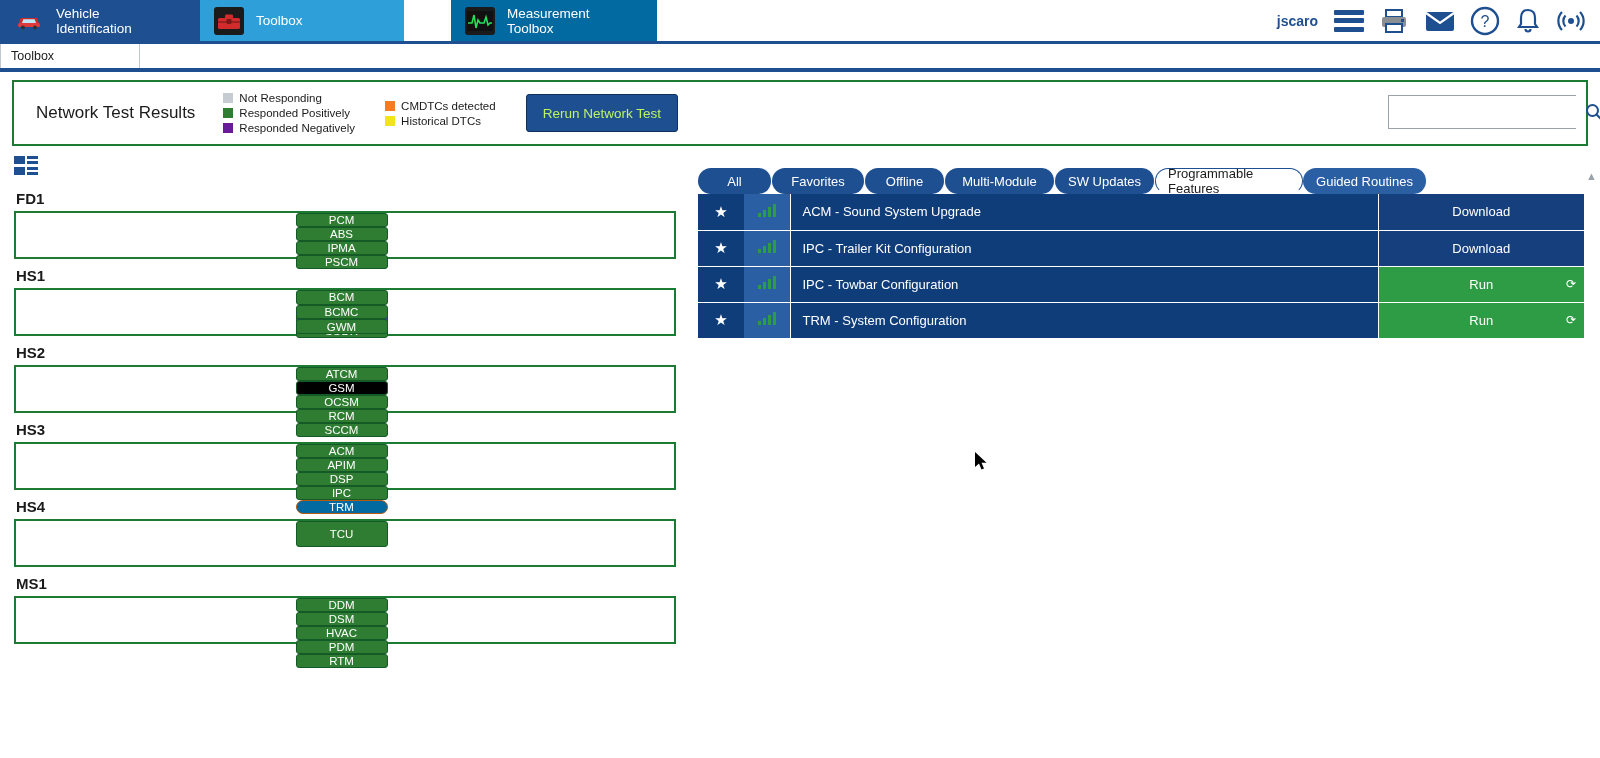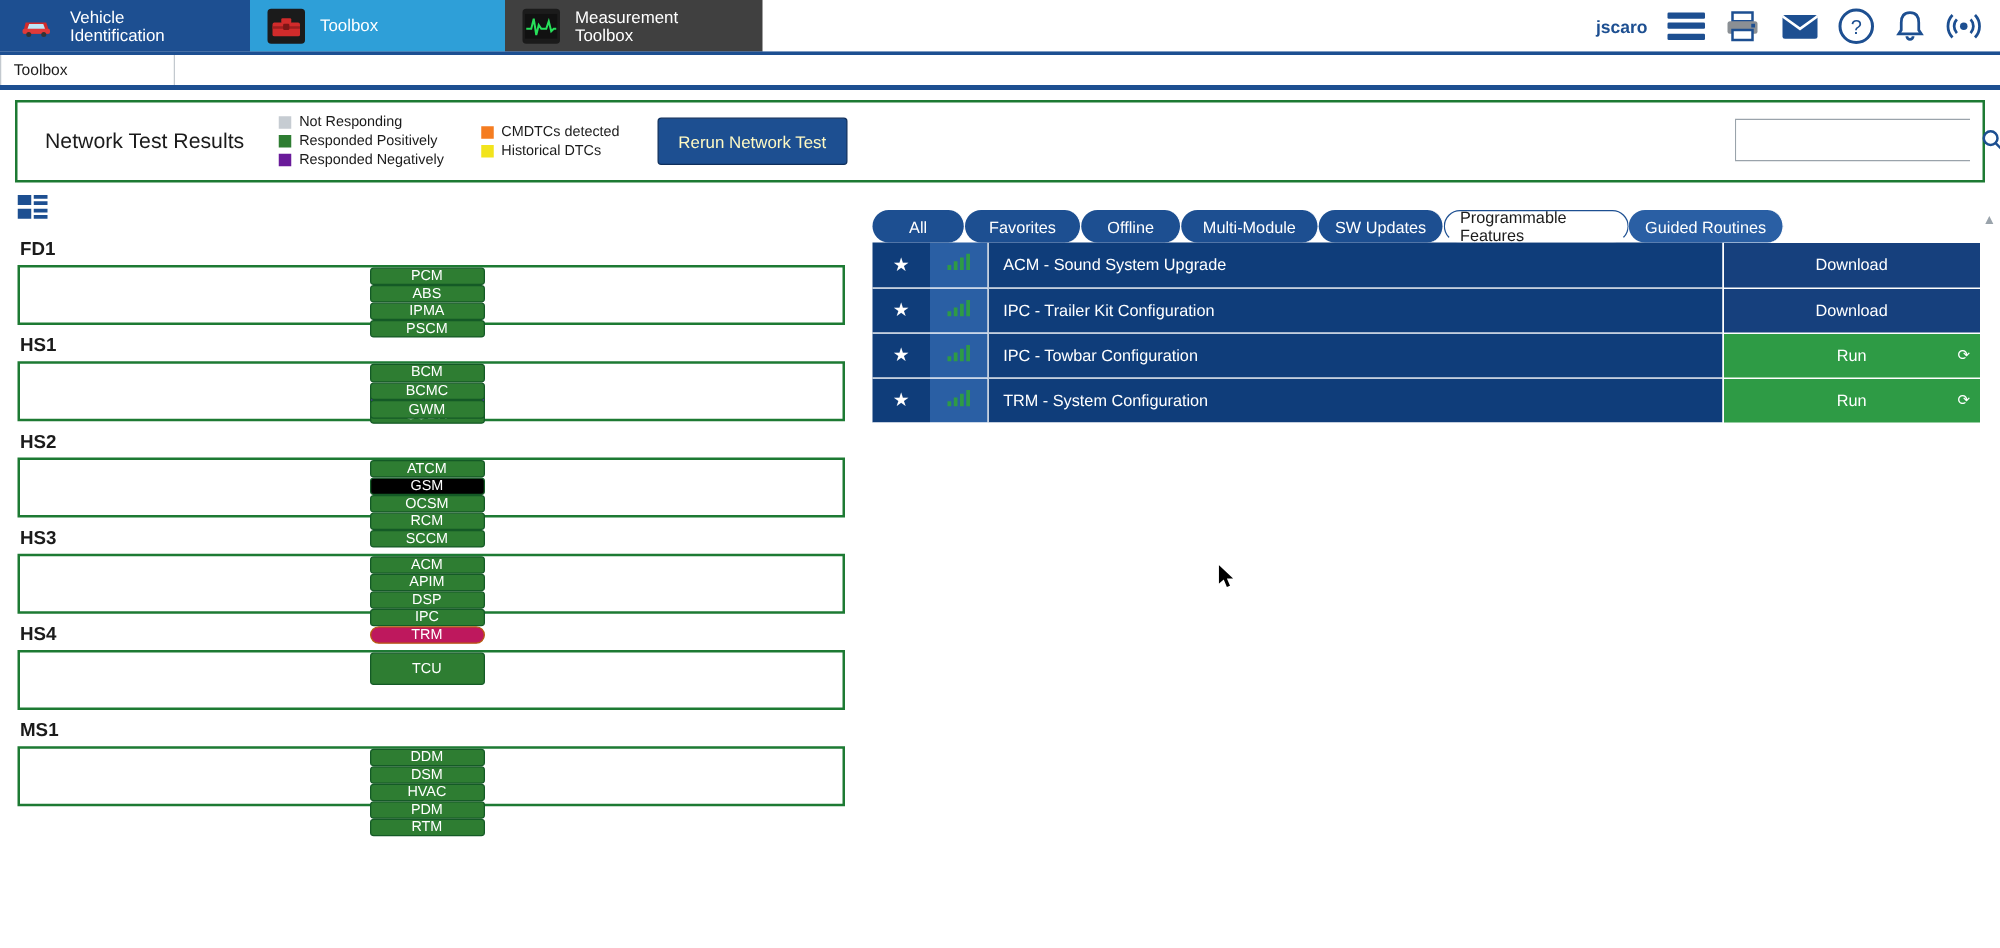--- a/index.html
+++ b/index.html
@@ -25,21 +25,21 @@
     align-items: center;
     gap: 12px;
     padding: 0 22px 0 14px;
     color: #ffffff;
     font-size: 13.5px;
     cursor: pointer;
     position: relative;
   }
   .top-tab.vehicle { background: #1d4f91; width: 200px; }
   .top-tab.toolbox { background: #2e9fd8; width: 204px; }
-  .top-tab.measure { background: #404040; width: 206px; }
+  .top-tab.measure { background: #0369a1; width: 206px; margin-left: 47px; }
   .tab-ico {
     width: 30px; height: 28px;
     background: #1b1b1b;
     border-radius: 3px;
     display: flex; align-items: center; justify-content: center;
     flex: 0 0 auto;
   }
   .top-tab.vehicle .tab-ico { background: transparent; }
   .top-tab.toolbox .tab-ico { background: #1b1b1b; }
 
@@ -102,21 +102,21 @@
     font-size: 17px;
     color: #1b1b1b;
     margin: 0 28px 0 12px;
     white-space: nowrap;
   }
   .legend-col { display: flex; flex-direction: column; gap: 3px; margin-right: 30px; }
   .legend-item { display: flex; align-items: center; gap: 6px; font-size: 11.5px; color: #1b1b1b; }
   .sw { width: 10px; height: 10px; display: inline-block; flex: 0 0 auto; }
   .rerun-btn {
     background: #1d4f91;
-    color: #fef9c3;
+    color: #bef264;
     font-size: 13.5px;
     border: 1px solid #0f2f5c;
     border-radius: 3px;
     height: 38px;
     padding: 0 16px;
     cursor: pointer;
   }
   .search-wrap {
     position: absolute;
     right: 10px;
@@ -387,21 +387,21 @@
           <div class="mod-btn" style="background: rgb(46, 125, 50);">OCSM</div>
           <div class="mod-btn" style="background: rgb(46, 125, 50);">RCM</div>
           <div class="mod-btn" style="background: rgb(46, 125, 50);">SCCM</div>
         </div>
         <div class="bus-label">HS3</div>
         <div class="bus-box">
           <div class="mod-btn" style="background: rgb(46, 125, 50);">ACM</div>
           <div class="mod-btn" style="background: rgb(46, 125, 50);">APIM</div>
           <div class="mod-btn" style="background: rgb(46, 125, 50);">DSP</div>
           <div class="mod-btn" style="background: rgb(46, 125, 50);">IPC</div>
-          <div class="mod-btn" style="background: #be185d; border-color: rgb(184, 90, 16); border-radius: 12px;">TRM</div>
+          <div class="mod-btn" style="background: #0369a1; border-color: rgb(184, 90, 16); border-radius: 12px;">TRM</div>
         </div>
         <div class="bus-label">HS4</div>
         <div class="bus-box">
           <div class="mod-btn" style="background: rgb(46, 125, 50);">TCU</div>
         </div>
         <div class="bus-label">MS1</div>
         <div class="bus-box">
           <div class="mod-btn" style="background: rgb(46, 125, 50);">DDM</div>
           <div class="mod-btn" style="background: rgb(46, 125, 50);">DSM</div>
           <div class="mod-btn" style="background: rgb(46, 125, 50);">HVAC</div>

